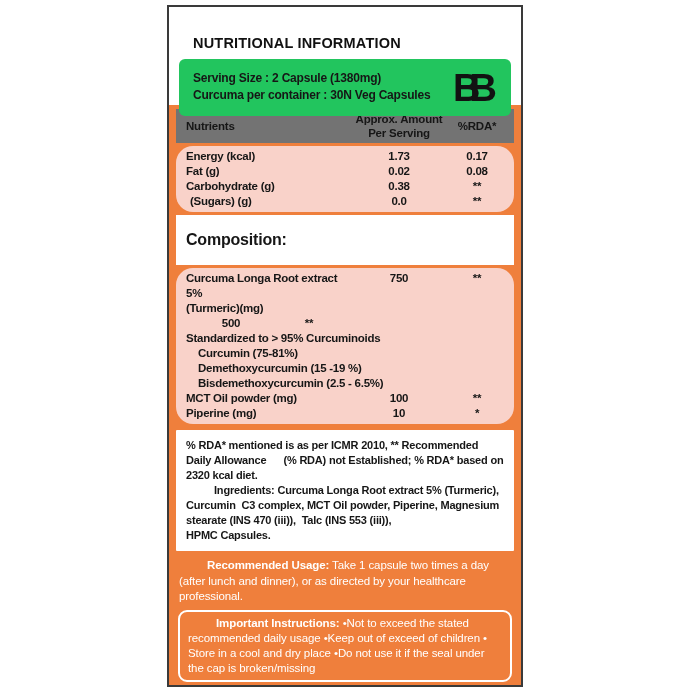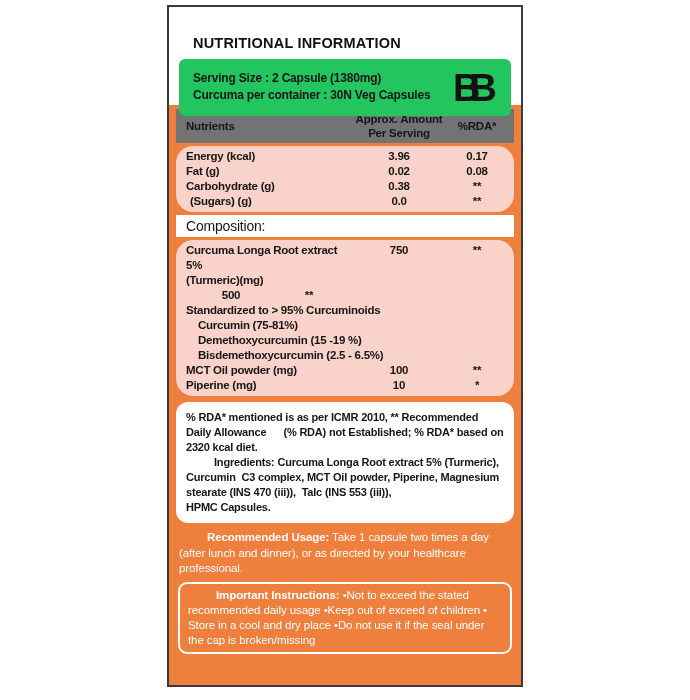--- a/index.html
+++ b/index.html
@@ -38,23 +38,23 @@
   .thead{background:#737373;padding:3px 4px 3px 10px;display:flex;align-items:center;
     font-size:11.5px;font-weight:700;line-height:14px;letter-spacing:-.2px;}
   .tbody{background:#f9d2c9;padding:3px 0;border-radius:17px;}
   .row{display:flex;align-items:flex-start;padding:0 4px 0 10px;
     font-size:11.5px;font-weight:700;line-height:15px;letter-spacing:-.25px;}
   .c-name{flex:1;white-space:pre-line;}
   .c-amt{width:90px;text-align:center;white-space:pre-line;}
   .c-rda{width:66px;text-align:center;}
   .row.sub .c-name{padding-left:4px;}
   .row.indent .c-name{padding-left:12px;}
-  .comp-head{background:#fff;padding:3px 10px;font-size:14px;font-weight:400;letter-spacing:-.2px;}
+  .comp-head{background:#fff;padding:16px 10px;font-size:16px;font-weight:700;letter-spacing:-.2px;}
   .footnote-box{
-    background:#fff;border-radius:12px;padding:8px 10px;margin:3px 7px 6px;
+    background:#fff;border-radius:1px;padding:8px 10px;margin:3px 7px 6px;
     font-size:11px;font-weight:700;line-height:15px;letter-spacing:-.2px;
   }
   .footnote-box p{margin:0;white-space:pre-wrap;}
   .usage{
     color:#fff;padding:1px 10px 5px;font-size:11.5px;font-weight:400;line-height:15.5px;letter-spacing:-.1px;
   }
   .bold{font-weight:700;padding-left:28px;}
   .instructions-box{
     margin:0 9px 6px;border:2px solid #fff;border-radius:9px;padding:4px 8px;
     color:#fff;font-size:11.5px;font-weight:400;line-height:15px;letter-spacing:-.1px;
@@ -85,21 +85,21 @@
       <div class="thead inset">
         <span class="c-name">Nutrients</span>
         <span class="c-amt">Approx. Amount
 Per Serving</span>
         <span class="c-rda">%RDA*</span>
       </div>
 
       <div class="tbody inset">
         <div class="row">
           <span class="c-name">Energy (kcal)</span>
-          <span class="c-amt">3.96</span>
+          <span class="c-amt">1.73</span>
           <span class="c-rda">0.17</span>
         </div>
         <div class="row">
           <span class="c-name">Fat (g)</span>
           <span class="c-amt">0.02</span>
           <span class="c-rda">0.08</span>
         </div>
         <div class="row">
           <span class="c-name">Carbohydrate (g)</span>
           <span class="c-amt">0.38</span>

